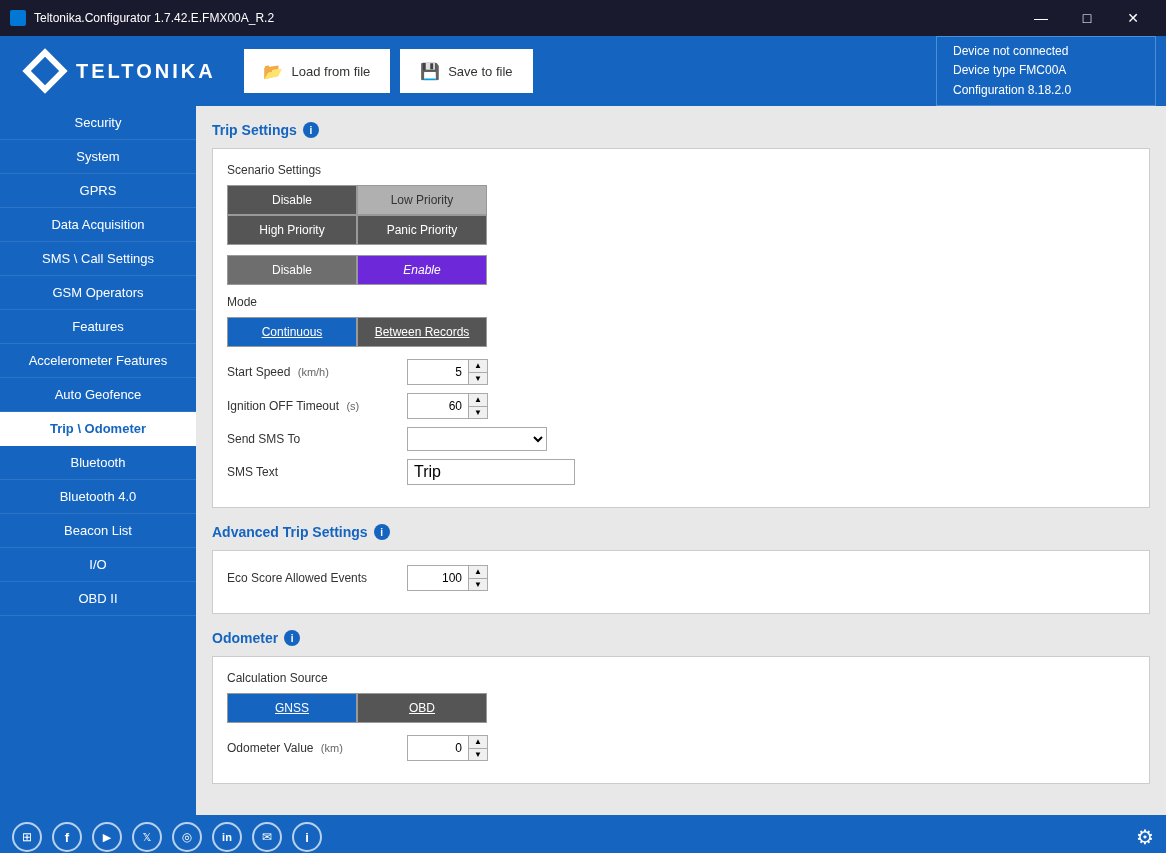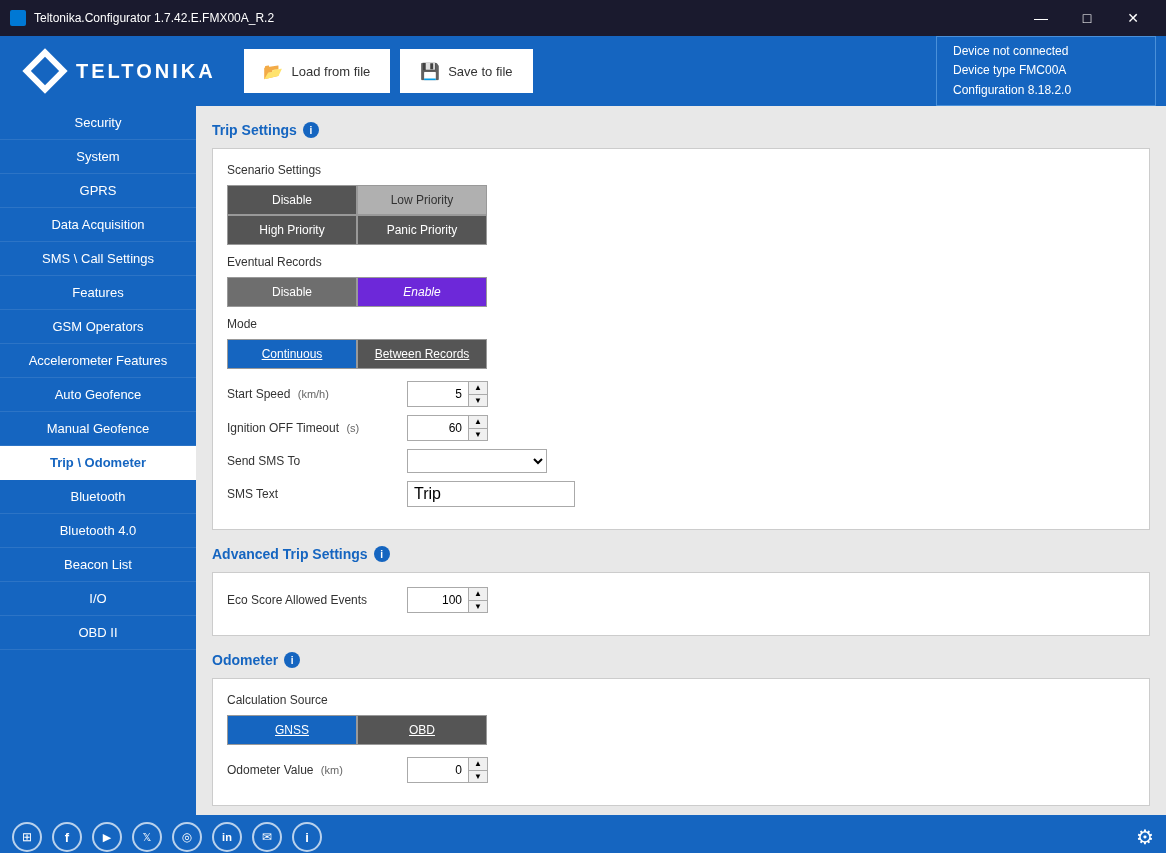--- a/index.html
+++ b/index.html
@@ -311,25 +311,24 @@
 </div>
 
 <div class="main-layout">
 
   <div class="sidebar">
     <div class="sidebar-item">Security</div>
     <div class="sidebar-item">System</div>
     <div class="sidebar-item">GPRS</div>
     <div class="sidebar-item">Data Acquisition</div>
     <div class="sidebar-item">SMS \ Call Settings</div>
+    <div class="sidebar-item">GSM Operators</div>
     <div class="sidebar-item">Features</div>
-    <div class="sidebar-item">GSM Operators</div>
     <div class="sidebar-item">Accelerometer Features</div>
     <div class="sidebar-item">Auto Geofence</div>
-    <div class="sidebar-item">Manual Geofence</div>
     <div class="sidebar-item active">Trip \ Odometer</div>
     <div class="sidebar-item">Bluetooth</div>
     <div class="sidebar-item">Bluetooth 4.0</div>
     <div class="sidebar-item">Beacon List</div>
     <div class="sidebar-item">I/O</div>
     <div class="sidebar-item">OBD II</div>
   </div>
 
   <div class="content">
 
@@ -341,21 +340,20 @@
       <div class="section-box">
 
         <div class="subsection-label">Scenario Settings</div>
         <div class="btn-group">
           <button class="btn-group-btn dark">Disable</button>
           <button class="btn-group-btn" style="background:#b0b0b0;color:#333;">Low Priority</button>
           <button class="btn-group-btn dark">High Priority</button>
           <button class="btn-group-btn dark">Panic Priority</button>
         </div>
 
-        <div class="subsection-label">Eventual Records</div>
         <div class="enable-disable-group">
           <button class="enable-disable-btn disabled-active">Disable</button>
           <button class="enable-disable-btn enabled-active">Enable</button>
         </div>
 
         <div class="subsection-label">Mode</div>
         <div class="mode-group">
           <button class="mode-btn active">Continuous</button>
           <button class="mode-btn inactive">Between Records</button>
         </div>

